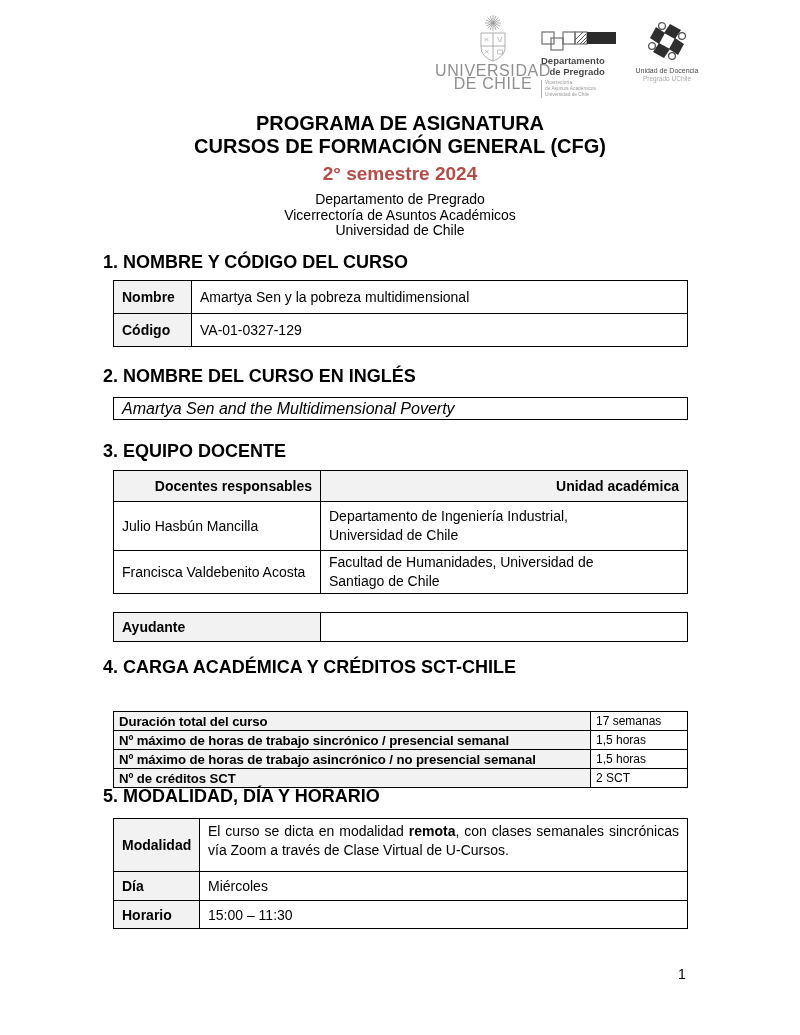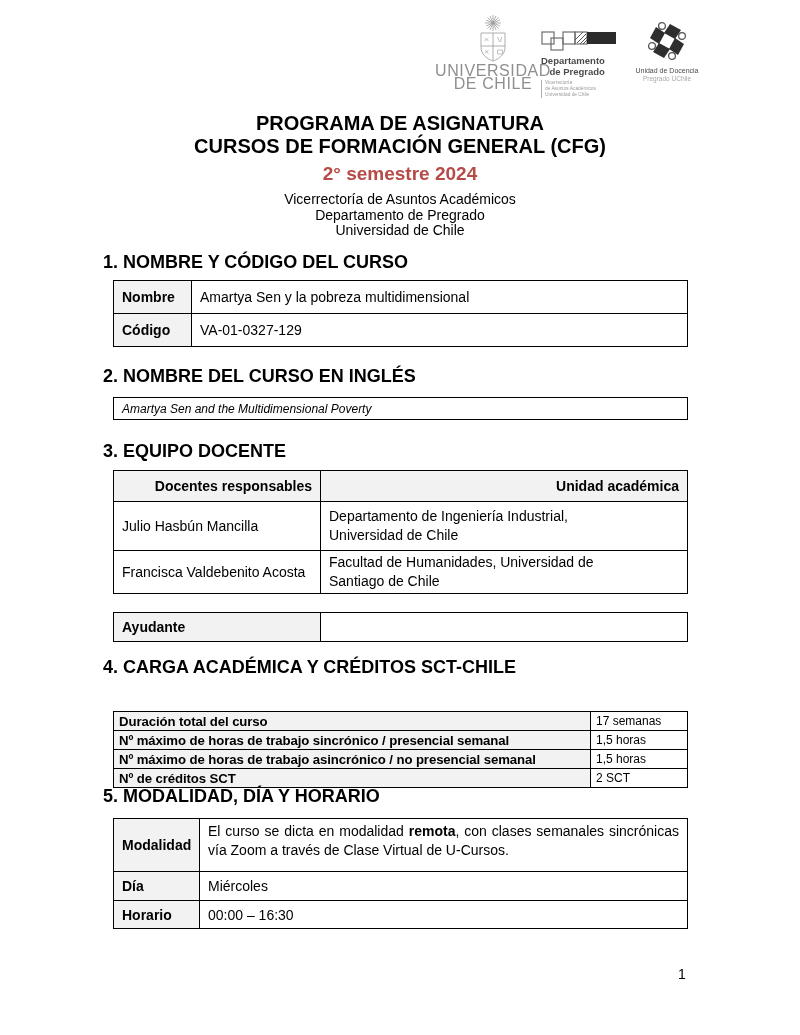--- a/index.html
+++ b/index.html
@@ -29,21 +29,21 @@
   table { border-collapse:collapse; table-layout:fixed; position:absolute; left:113px; width:575px; font-size:14px;border-radius:10px; }
   td, th { border:1.5px solid #000; padding:2px 8px; vertical-align:middle; text-align:left; }
   .shade { background:#f2f2f2; }
   .b { font-weight:bold; }
   .preline { white-space:pre-line; line-height:19px; }
   
   #t1 { top:280px; } #t1 td { height:33px; } #t1 .c1 { width:78px; }
   
   .en-box { position:absolute; top:397px; left:113px; width:575px; height:23px;
     border:1.5px solid #000; display:flex; align-items:center; padding-left:8px;
-    font-size:12px; font-style:italic; }
+    font-size:16px; font-style:italic; }
   
   #t3 { top:470px; } #t3 th { height:31px; text-align:right; }
   #t3 .c1 { width:207px; } #t3 .r1 td { height:49px; } #t3 .r2 td { height:42px; }
   #t-ayu { top:612px; } #t-ayu td { height:29px; } #t-ayu .c1 { width:207px; }
   
   #t4 { top:711px; } #t4 td { height:19px; padding:1px 5px; }
   #t4 .c1 { width:477px; } #t4 .lbl { font-size:13.2px; letter-spacing:-.1px; white-space:nowrap; overflow:hidden; }
   #t4 .val { font-size:12px; }
   
   #t5 { top:818px; } #t5 .c1 { width:86px; }
@@ -145,22 +145,22 @@
       <div class="ud-line2">Pregrado UChile</div>
     </div>
   </div>
 
   <div class="title-block">
     <div class="doc-title">
       <div>PROGRAMA DE ASIGNATURA</div>
       <div>CURSOS DE FORMACIÓN GENERAL (CFG)</div>
     </div>
     <div class="semester">2° semestre 2024</div>
+    <div class="org-line">Departamento de Pregrado</div>
     <div class="org-line">Vicerrectoría de Asuntos Académicos</div>
-    <div class="org-line">Departamento de Pregrado</div>
     <div class="org-line">Universidad de Chile</div>
   </div>
 
   <div class="heading" style="top:252px">1. NOMBRE Y CÓDIGO DEL CURSO</div>
   <table id="t1">
     <tbody>
         <tr>
       <td class="shade b c1">Nombre</td>
       <td>Amartya Sen y la pobreza multidimensional</td>
     </tr>
@@ -230,19 +230,19 @@
         <tr class="r-mod">
       <td class="shade b c1">Modalidad</td>
       <td class="justify"><span>El curso se dicta en modalidad </span><span class="b">remota</span><span>, con clases semanales sincrónicas vía Zoom a través de Clase Virtual de U-Cursos.</span></td>
     </tr>
     <tr class="r-dia">
       <td class="shade b c1">Día</td>
       <td>Miércoles</td>
     </tr>
     <tr class="r-hor">
       <td class="shade b c1">Horario</td>
-      <td>00:00 – 16:30</td>
+      <td>15:00 – 11:30</td>
     </tr>
   </tbody>
     </table>
 
   <div class="page-num">1</div>
 </div>
 
 </body></html>

